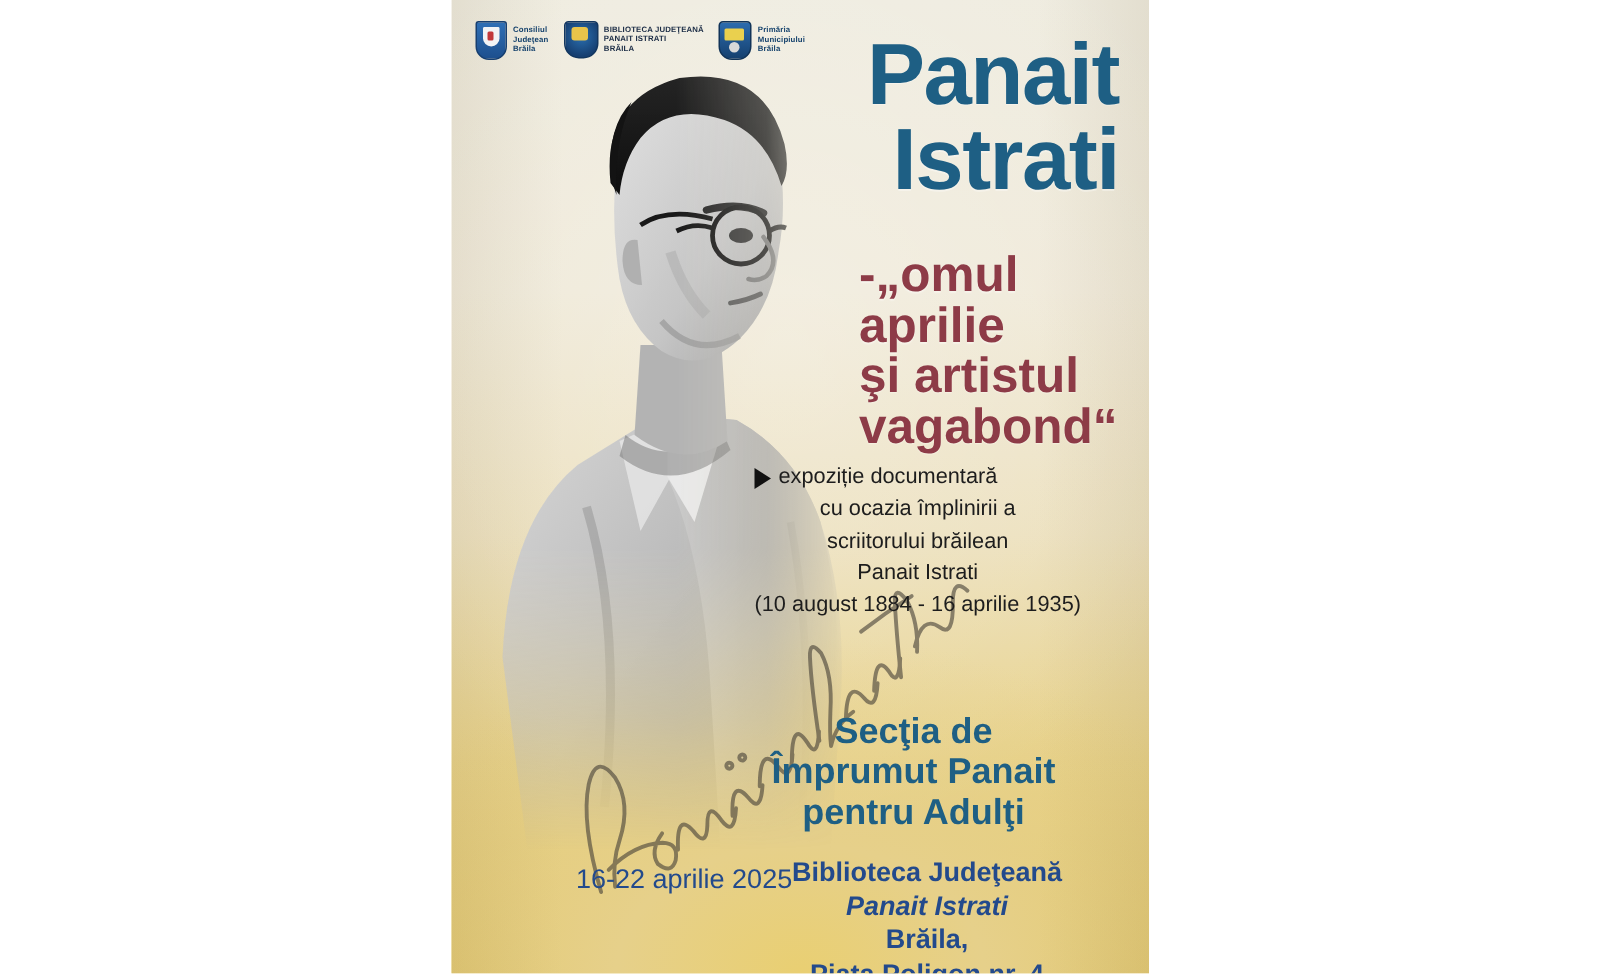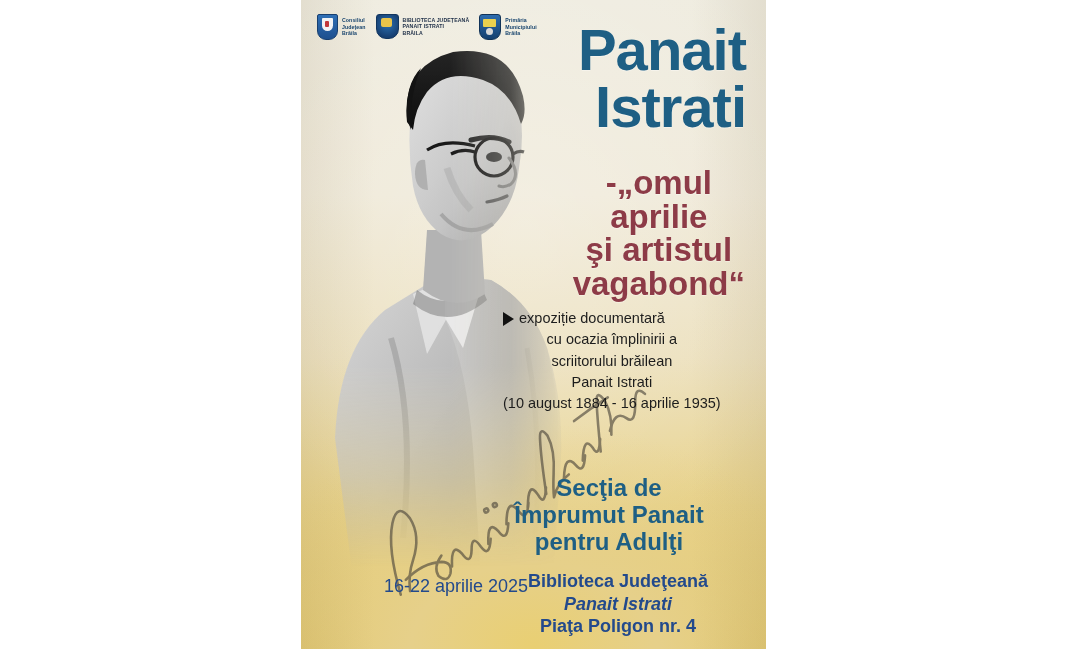--- a/index.html
+++ b/index.html
@@ -162,21 +162,21 @@
     text-shadow: 0 1px 0 rgba(255,255,255,.35);
   }
   .headline .l1 { font-size: 58px; display:block; }
   .headline .l2 { font-size: 58px; display:block; margin-top: 2px;}
 
   .subtitle {
     position: absolute;
     right: 21px;
     top: 166px;
     z-index: 5;
-    text-align: center;
+    text-align: left;
     color: #8d3b47;
     font-size: 33px;
     font-weight: bold;
     line-height: 1.02;
     text-shadow: 0 1px 1px rgba(255,255,255,.4);
   }
   .subtitle span { display: block; }
 
   
   .desc {
@@ -372,18 +372,18 @@
     <div class="section">
       <span>Secţia de</span>
       <span>Împrumut Panait</span>
       <span>pentru Adulţi</span>
     </div>
 
     <div class="dates">16-22 aprilie 2025</div>
 
     <div class="venue">
       <span>Biblioteca Judeţeană</span>
-      <span><em class="ital">Panait Istrati</em></span>
+      <span><em class="ital">Panait Istrati</em><span> Brăila,</span></span>
       <span>Piaţa Poligon nr. 4</span>
     </div>
 
   </div>
 </div>
 
 </body></html>

